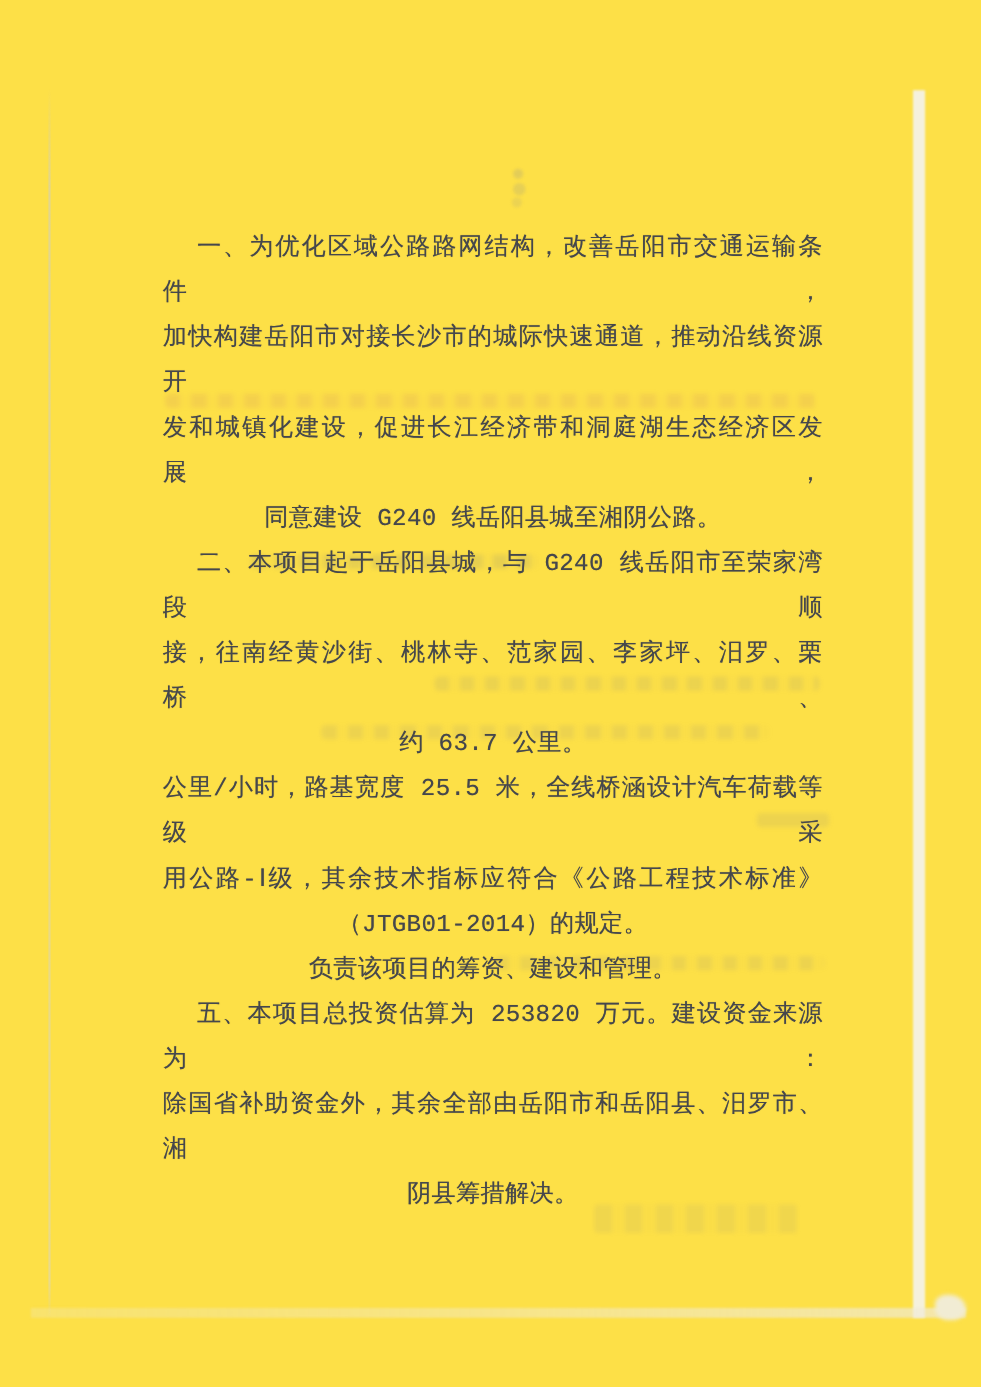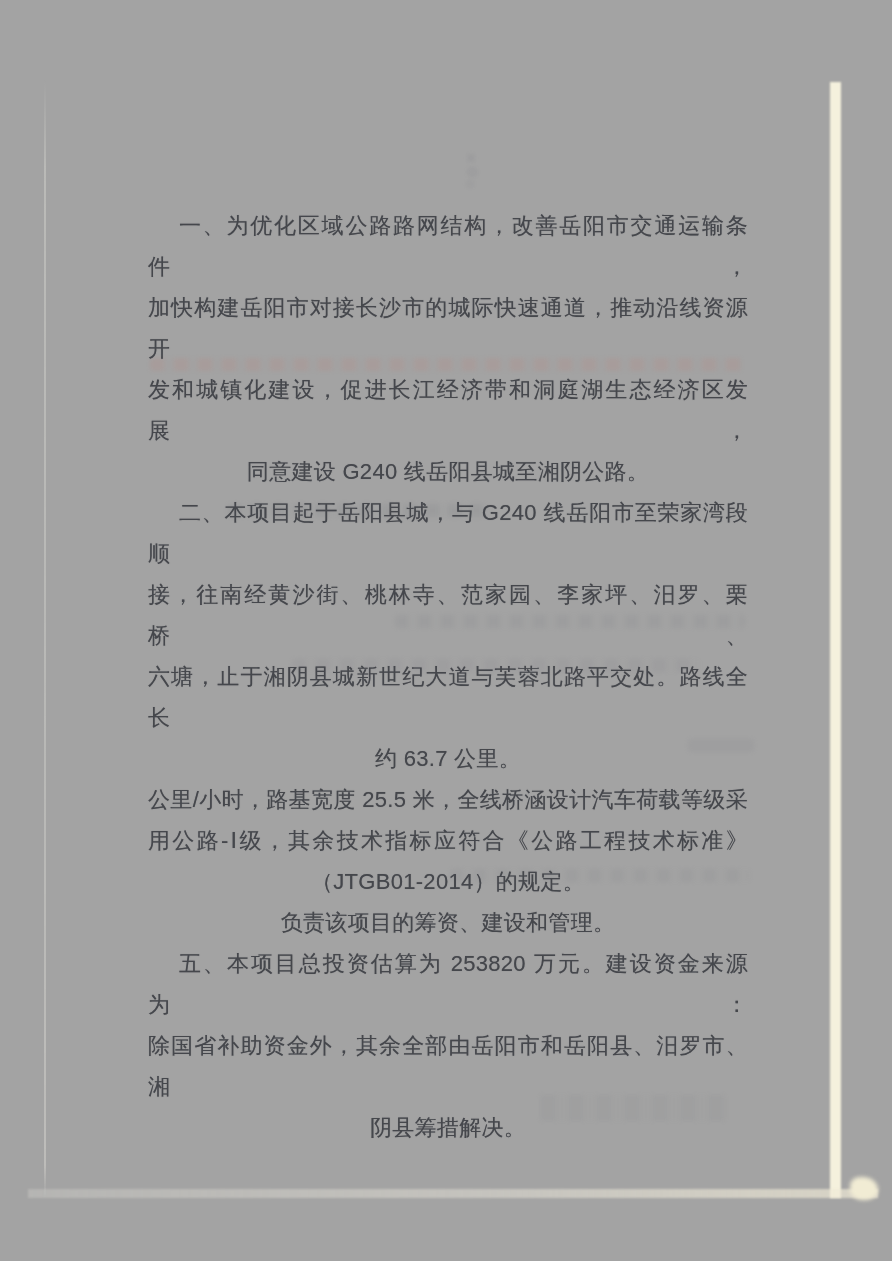--- a/index.html
+++ b/index.html
@@ -4,23 +4,23 @@
 <style>
   html, body {
     margin: 0;
     padding: 0;
     background: #ffffff;
   }
   .scan-canvas {
     position: relative;
     width: 892px;
     height: 1261px;
-    background: #a3a3a3;
+    background: #fde047;
     overflow: hidden;
-    font-family: Liberation Sans, sans-serif;
+    font-family: Liberation Mono, monospace;
   }
   
   .crease-left {
     position: absolute;
     left: 44px; top: 80px;
     width: 2px; height: 1118px;
     background: linear-gradient(to bottom, rgba(210,210,206,0.0), rgba(205,205,200,0.55) 8%, rgba(210,210,205,0.45) 60%, rgba(215,213,208,0.5) 97%, rgba(220,218,212,0.0));
     filter: blur(0.6px);
   }
   .edge-right {
@@ -101,21 +101,20 @@
   <div class="ghost g6"></div>
   <div class="ghost g7"></div>
 
   <div class="doc-text">
     <div class="line indent fill">一、为优化区域公路路网结构，改善岳阳市交通运输条件，</div>
     <div class="line fill">加快构建岳阳市对接长沙市的城际快速通道，推动沿线资源开</div>
     <div class="line fill">发和城镇化建设，促进长江经济带和洞庭湖生态经济区发展，</div>
     <div class="line">同意建设 G240 线岳阳县城至湘阴公路。</div>
     <div class="line indent fill">二、本项目起于岳阳县城，与 G240 线岳阳市至荣家湾段顺</div>
     <div class="line fill">接，往南经黄沙街、桃林寺、范家园、李家坪、汨罗、栗桥、</div>
-    <div class="line fill">六塘，止于湘阴县城新世纪大道与芙蓉北路平交处。路线全长</div>
     <div class="line">约 63.7 公里。</div>
     <div class="line fill">公里/小时，路基宽度 25.5 米，全线桥涵设计汽车荷载等级采</div>
     <div class="line fill">用公路-Ⅰ级，其余技术指标应符合《公路工程技术标准》</div>
     <div class="line">（JTGB01-2014）的规定。</div>
     <div class="line">负责该项目的筹资、建设和管理。</div>
     <div class="line indent fill">五、本项目总投资估算为 253820 万元。建设资金来源为：</div>
     <div class="line fill">除国省补助资金外，其余全部由岳阳市和岳阳县、汨罗市、湘</div>
     <div class="line">阴县筹措解决。</div>
 
   </div>

